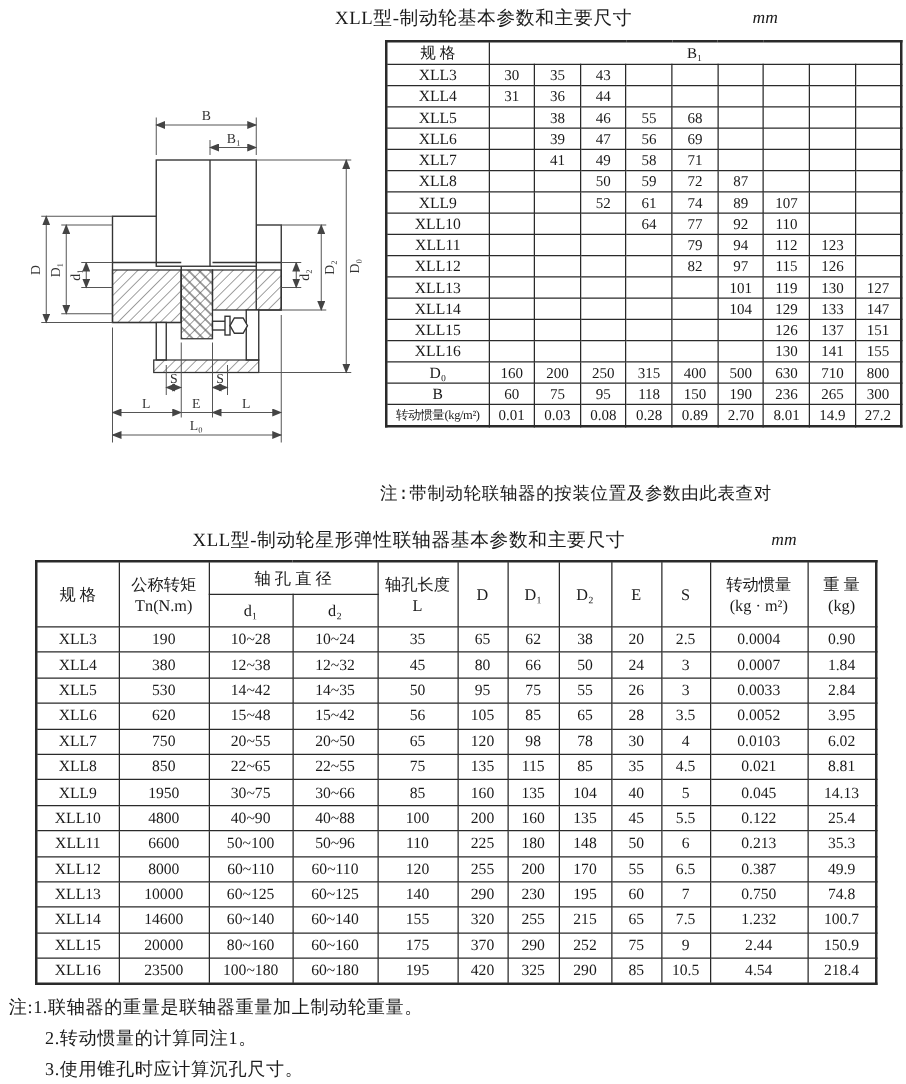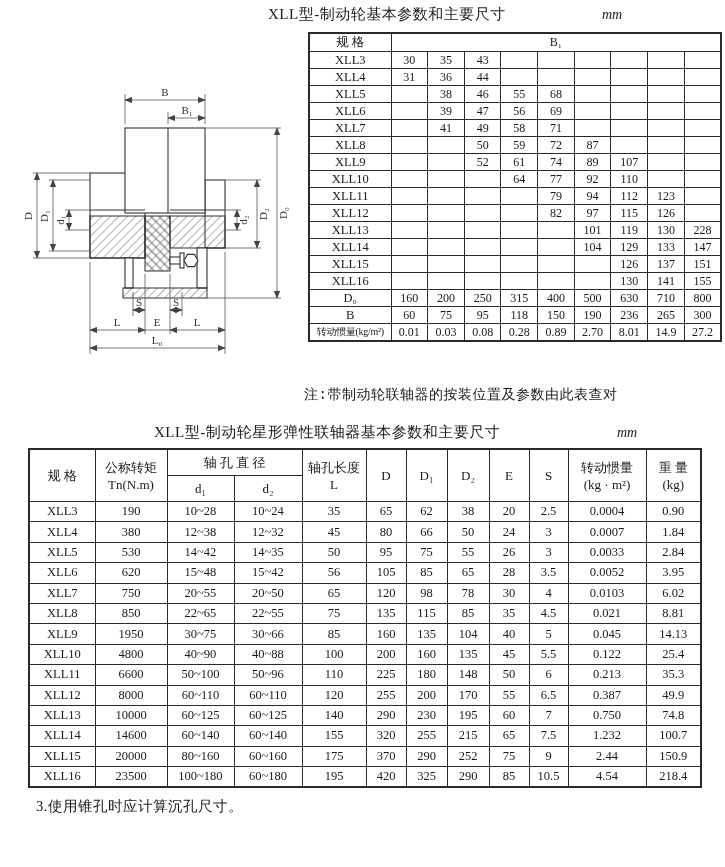--- a/index.html
+++ b/index.html
@@ -275,21 +275,21 @@
         <tr>
           <td class="rowlabel">XLL13</td>
           <td></td>
           <td></td>
           <td></td>
           <td></td>
           <td></td>
           <td>101</td>
           <td>119</td>
           <td>130</td>
-          <td>228</td>
+          <td>127</td>
         </tr>
         <tr>
           <td class="rowlabel">XLL14</td>
           <td></td>
           <td></td>
           <td></td>
           <td></td>
           <td></td>
           <td>104</td>
           <td>129</td>
@@ -603,16 +603,18 @@
           <td>290</td>
           <td>85</td>
           <td>10.5</td>
           <td>4.54</td>
           <td>218.4</td>
         </tr>
       </tbody>
   </table>
 
   <div class="abs notes" style="left:7px;top:794px;">
+    <div>注:1.联轴器的重量是联轴器重量加上制动轮重量。</div>
+    <div class="indent">2.转动惯量的计算同注1。</div>
     <div class="indent">3.使用锥孔时应计算沉孔尺寸。</div>
   </div>
 
 </div>
 
 </body></html>

